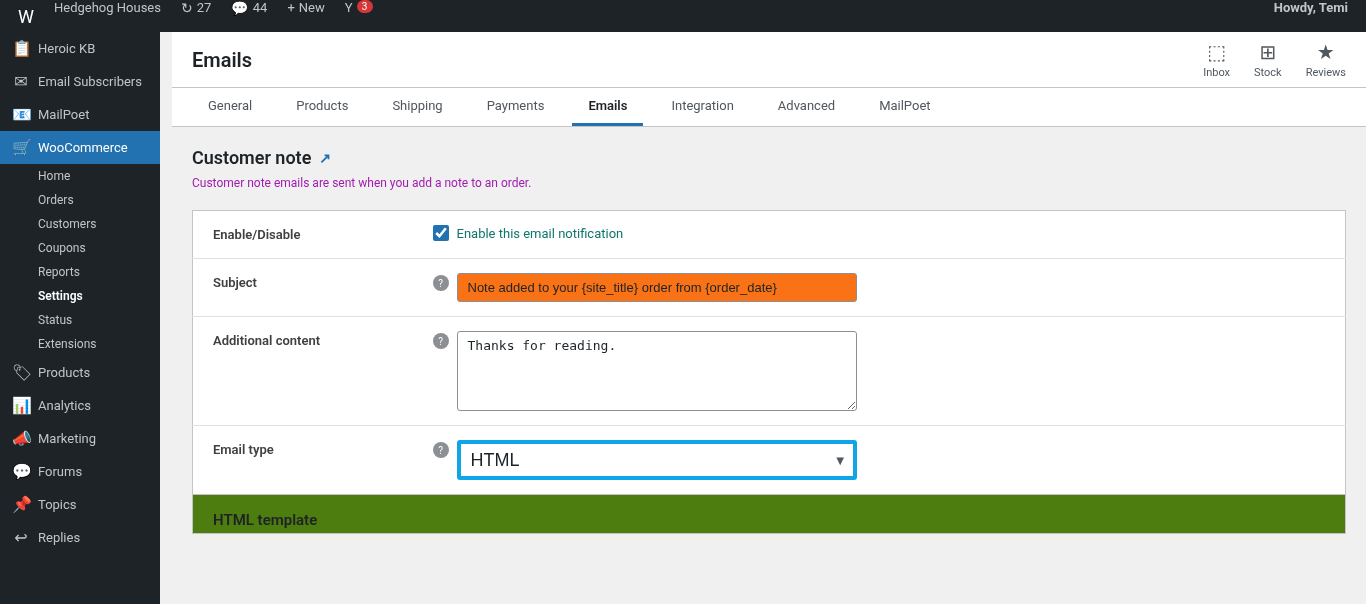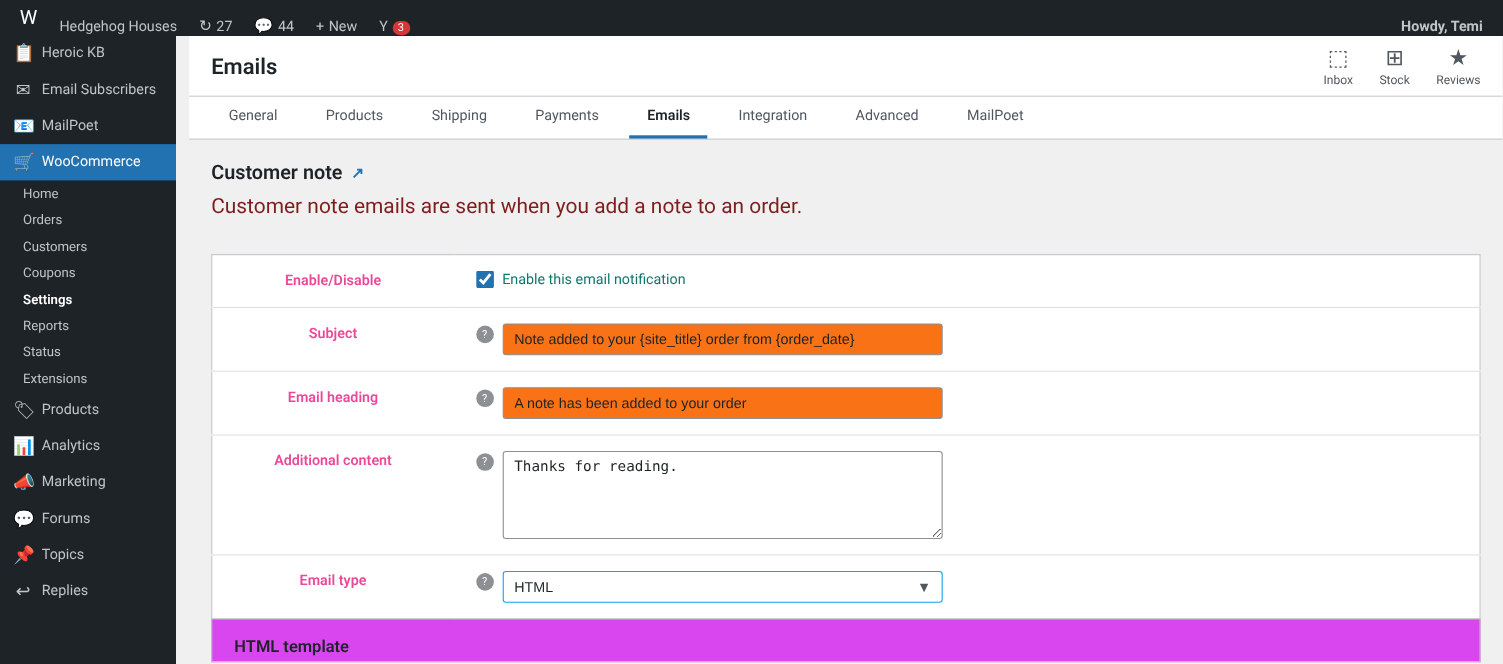--- a/index.html
+++ b/index.html
@@ -13,21 +13,21 @@
       display: flex;
       align-items: center;
       padding: 0 8px;
       gap: 0;
       position: fixed;
       top: 0; left: 0; right: 0;
       z-index: 100;
     }
     .adminbar-item {
       display: flex;
-      align-items: flex-end;
+      align-items: flex-start;
       gap: 4px;
       padding: 0 10px;
       height: 32px;
       color: #c3c4c7;
       font-size: 13px;
       cursor: pointer;
       white-space: nowrap;
     }
     .adminbar-logo { color: #fff; font-size: 18px; padding: 0 10px; }
     .adminbar-badge {
@@ -62,21 +62,21 @@
       align-items: center;
       gap: 8px;
       padding: 7px 12px;
       cursor: pointer;
       color: #c3c4c7;
       font-size: 13px;
     }
     .sidebar-item.active { background: #2271b1; color: #fff; }
     .sidebar-item .si-icon { font-size: 16px; width: 18px; text-align: center; }
     .sidebar-sub-item {
-      padding: 5px 12px 5px 21px;
+      padding: 5px 12px 5px 38px;
       cursor: pointer;
       color: #c3c4c7;
       font-size: 12px;
     }
     .sidebar-sub-item.active { color: #fff; font-weight: 600; }
 
     
     #main {
       flex: 1;
       background: #f0f0f1;
@@ -145,32 +145,32 @@
     .section-title {
       display: flex;
       align-items: center;
       gap: 8px;
       font-size: 18px;
       font-weight: 600;
       color: #1d2327;
       margin-bottom: 8px;
     }
     .section-title .arrow-icon { color: #2271b1; font-size: 14px; }
-    .section-desc { color: #7f1d1d; font-size: 19px; margin-bottom: 32px; }
+    .section-desc { color: #a21caf; font-size: 12px; margin-bottom: 20px; }
 
     
     .form-table { width: 100%; border-collapse: collapse; background: #fff; border: 1px solid #c3c4c7; }
     .form-table tr { border-bottom: 1px solid #e0e0e0; }
     .form-table tr:last-child { border-bottom: none; }
     .form-table th {
       width: 220px;
       padding: 16px 20px;
-      text-align: center;
+      text-align: left;
       font-weight: 600;
-      color: #ec4899;
+      color: #404040;
       vertical-align: top;
     }
     .form-table td {
       padding: 14px 20px;
       vertical-align: top;
     }
     .field-row {
       display: flex;
       align-items: flex-start;
       gap: 8px;
@@ -210,23 +210,23 @@
       resize: vertical;
     }
     .form-select-wrap {
       position: relative;
       display: inline-block;
       width: 400px;
     }
     .form-select {
       width: 100%;
       padding: 6px 30px 6px 10px;
-      border: 1px solid #0ea5e9;
+      border: 4px solid #0ea5e9;
       border-radius: 3px;
-      font-size: 13px;
+      font-size: 18px;
       color: #1d2327;
       background: #fff;
       appearance: none;
       cursor: pointer;
     }
     .select-arrow {
       position: absolute;
       right: 10px;
       top: 50%;
       transform: translateY(-50%);
@@ -243,21 +243,21 @@
       height: 16px;
       accent-color: #2271b1;
     }
     .checkbox-label { color: #0f766e; font-size: 13px; }
 
     .section-sub-title {
       font-size: 15px;
       font-weight: 600;
       color: #1d2327;
       padding: 16px 20px 4px;
-      background: #d946ef;
+      background: #4d7c0f;
       border: 1px solid #c3c4c7;
       border-top: none;
     }
   </style>
 </head>
 <body>
 
 <div id="wpadminbar">
   <div class="adminbar-logo">W</div>
   <div class="adminbar-item">
@@ -309,25 +309,25 @@
     </div>
     <div class="sidebar-sub-item">
       <span>Orders</span>
     </div>
     <div class="sidebar-sub-item">
       <span>Customers</span>
     </div>
     <div class="sidebar-sub-item">
       <span>Coupons</span>
     </div>
+    <div class="sidebar-sub-item">
+      <span>Reports</span>
+    </div>
     <div class="sidebar-sub-item active">
       <span>Settings</span>
-    </div>
-    <div class="sidebar-sub-item">
-      <span>Reports</span>
     </div>
     <div class="sidebar-sub-item">
       <span>Status</span>
     </div>
     <div class="sidebar-sub-item">
       <span>Extensions</span>
     </div>
 
     <div class="sidebar-item">
       <span class="si-icon">🏷</span>
@@ -425,29 +425,20 @@
         <tr>
           <th>Subject</th>
           <td>
             <div class="field-row">
               <span class="help-icon">?</span>
               <input type="text" class="form-input" value="Note added to your {site_title} order from {order_date}" style="">
             </div>
           </td>
         </tr>
 
-        <tr>
-          <th>Email heading</th>
-          <td>
-            <div class="field-row">
-              <span class="help-icon">?</span>
-              <input type="text" class="form-input" value="A note has been added to your order" style="">
-            </div>
-          </td>
-        </tr>
 
         <tr>
           <th>Additional content</th>
           <td>
             <div class="field-row">
               <span class="help-icon">?</span>
               <textarea class="form-textarea" style="">Thanks for reading.</textarea>
             </div>
           </td>
         </tr>

